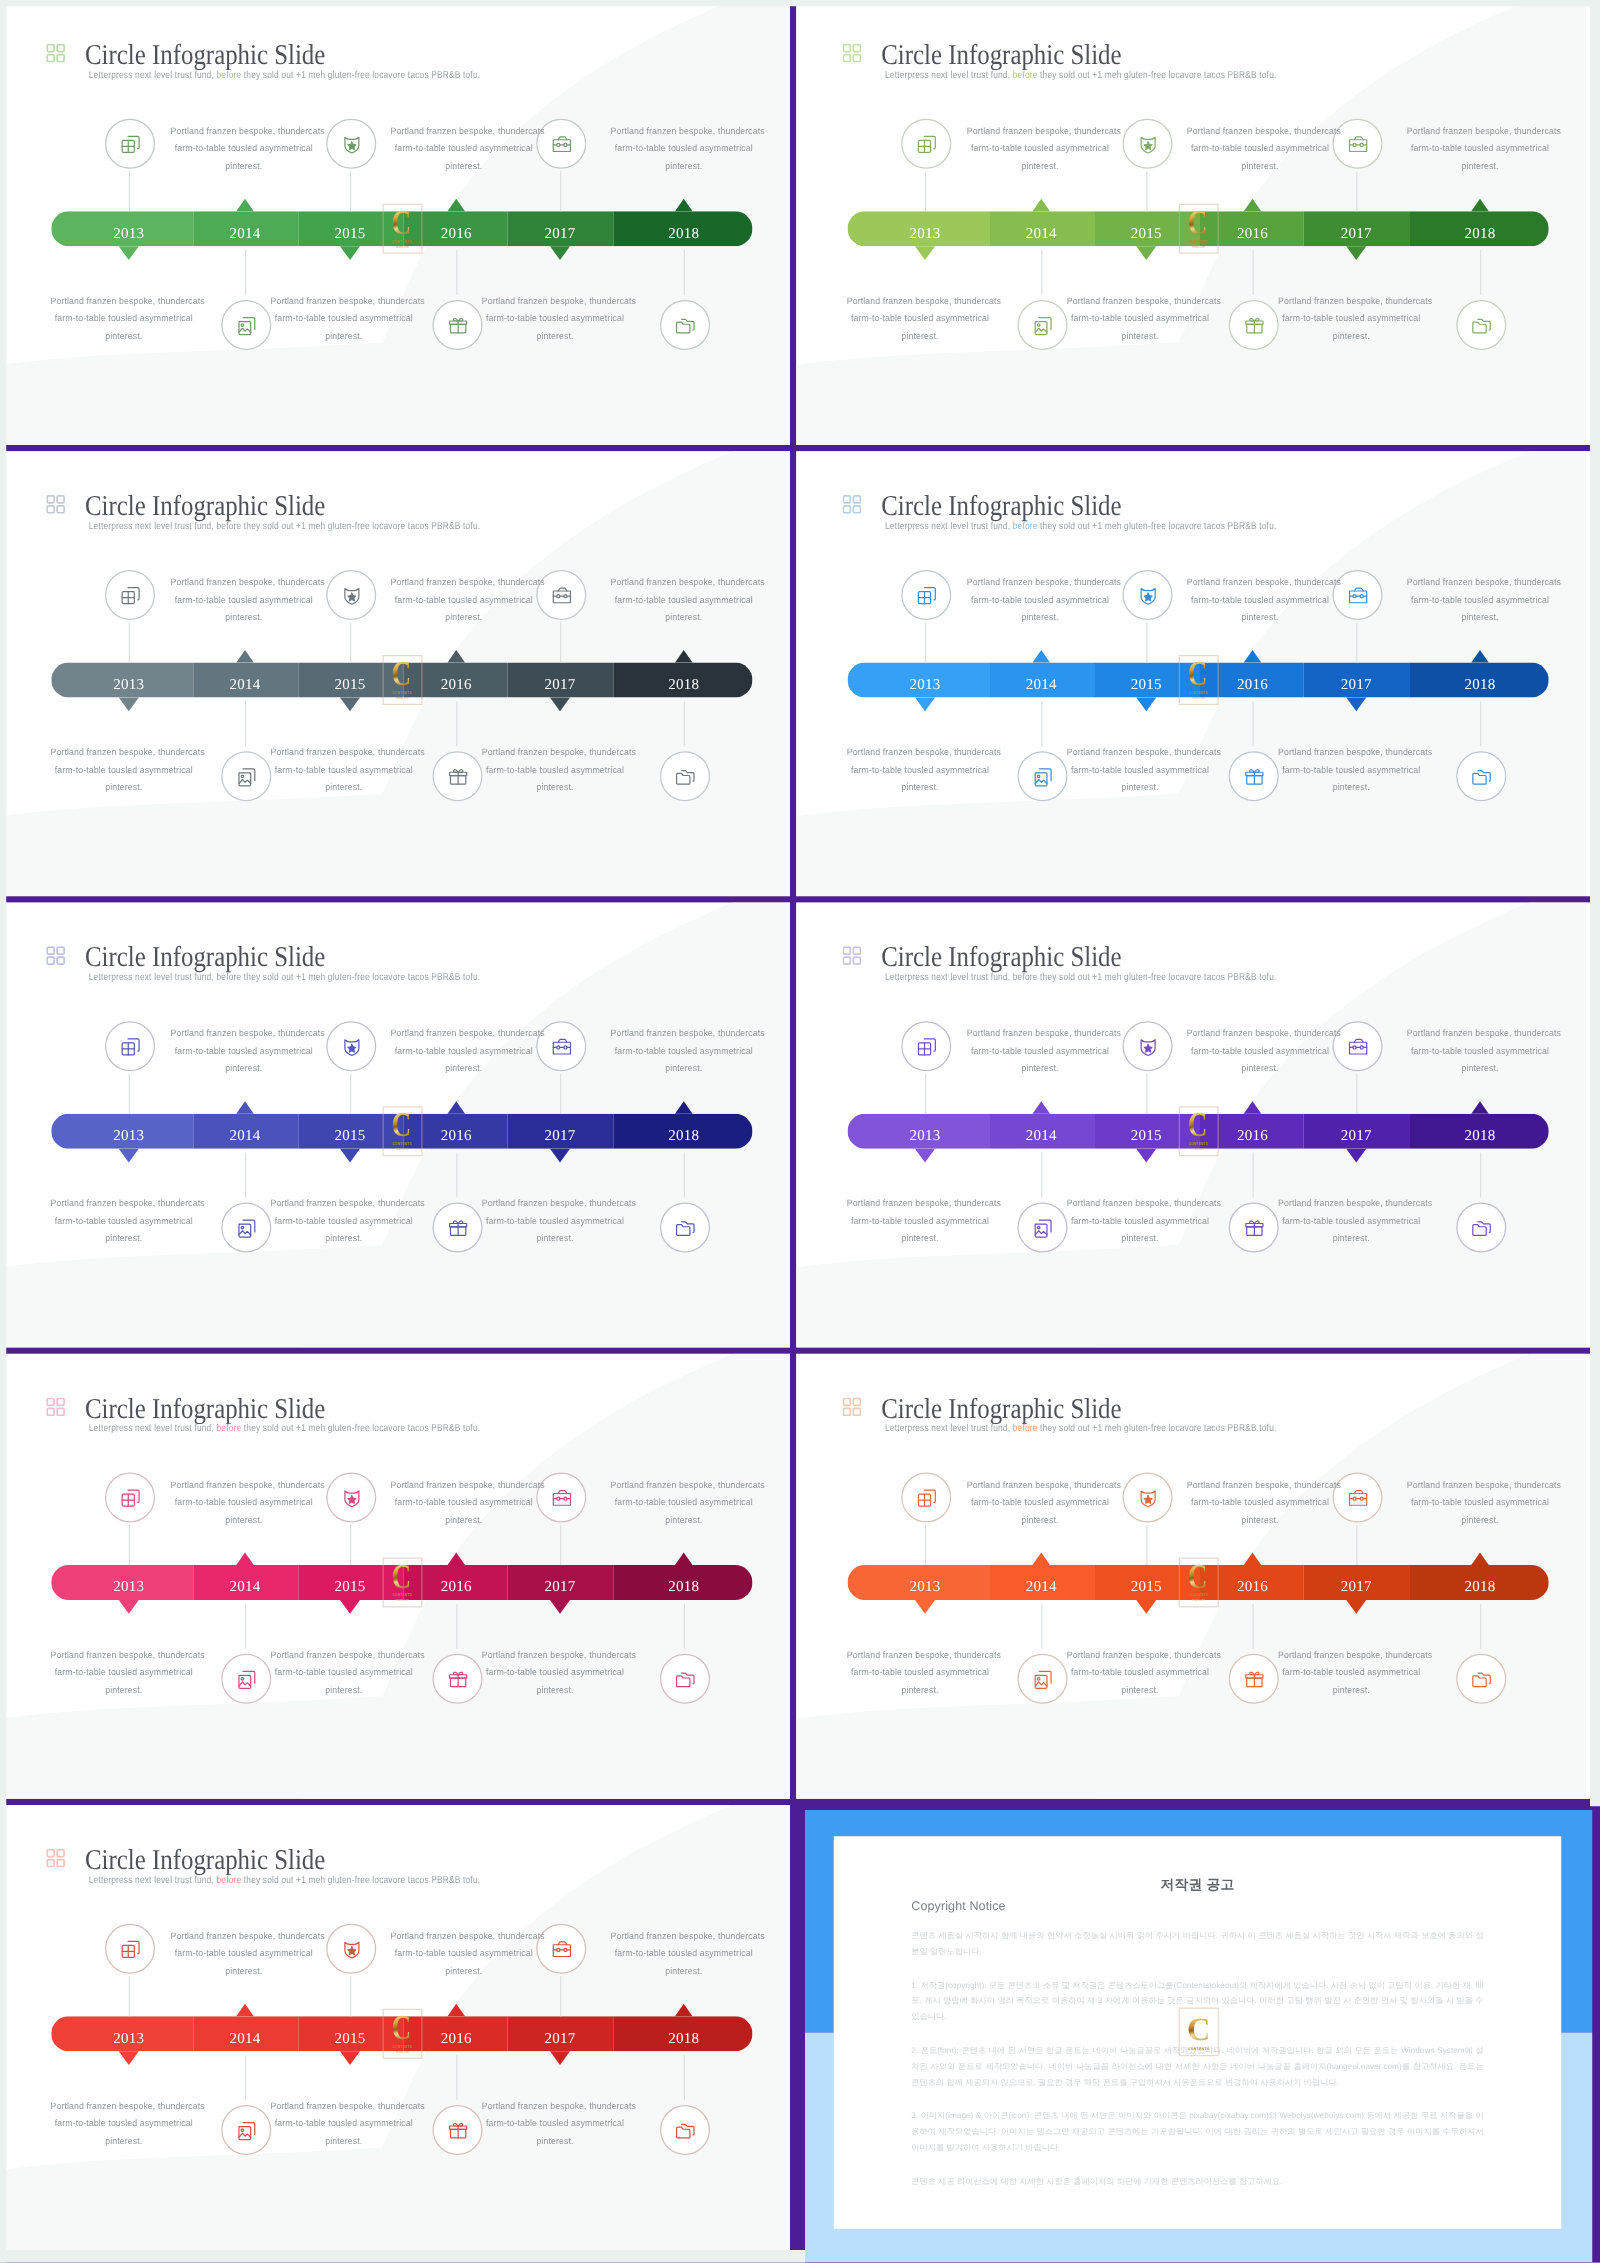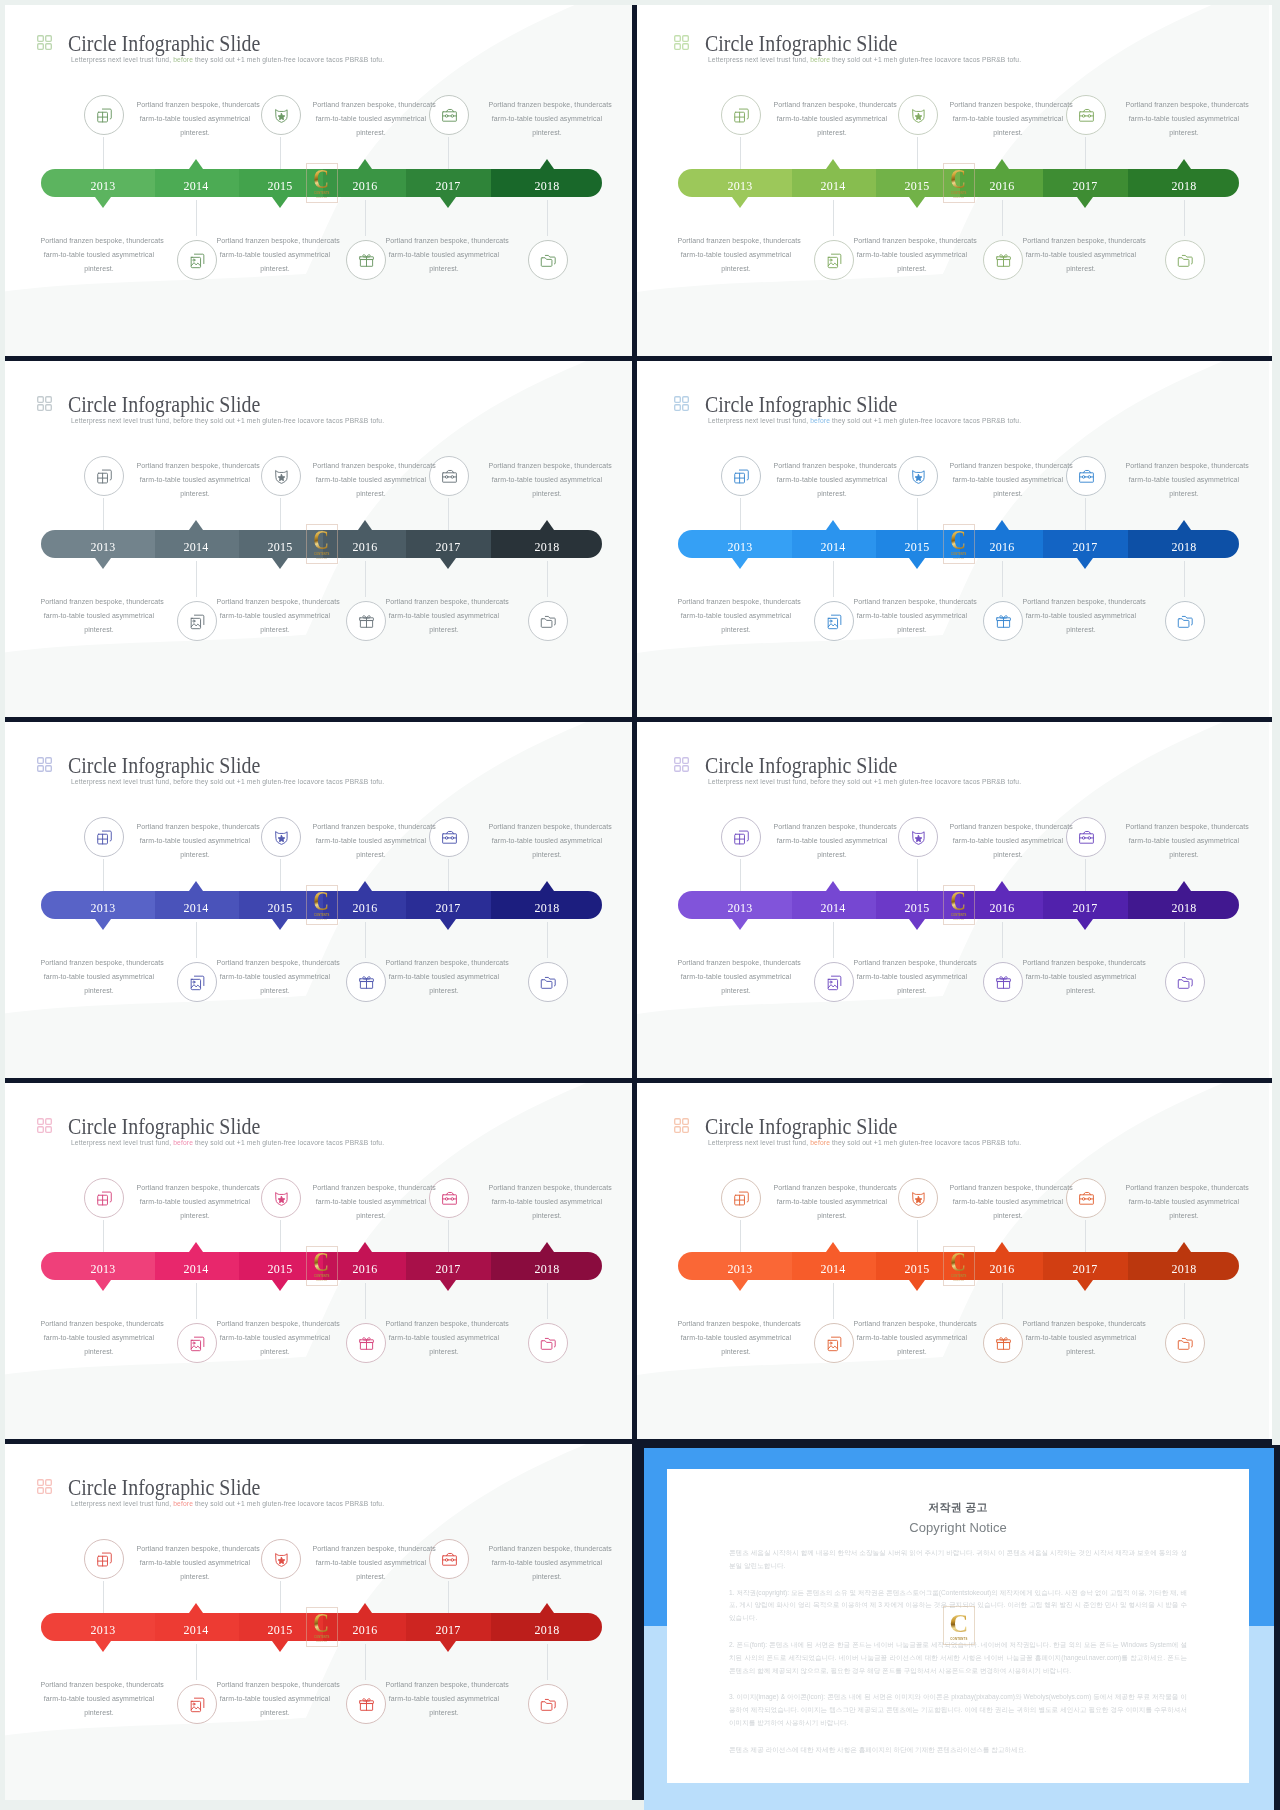--- a/index.html
+++ b/index.html
@@ -1,19 +1,19 @@
 <!DOCTYPE html>
 <html><head>
 <meta charset="utf-8">
 <title>Circle Infographic Slide</title>
 <style>
   html,body{margin:0;padding:0;}
   body{width:1280px;height:1810px;overflow:hidden;background:#ffffff;
        font-family:"Liberation Sans",sans-serif;-webkit-font-smoothing:antialiased;}
-  .page{position:relative;width:1280px;height:1810px;background:#0f172a;}
+  .page{position:relative;width:1280px;height:1810px;background:#4c1d95;}
   .frame{position:absolute;left:0;top:0;width:1280px;height:1810px;pointer-events:none;}
   .frame i{position:absolute;background:#ebf1ef;display:block;}
 
   
   .slide{position:absolute;width:628px;height:356px;background:#ffffff;overflow:hidden;}
   .bgwash{position:absolute;inset:0;background:#ffffff;}
   .arc{position:absolute;background:#f7f9f8;}
   
   .arcA{left:0;top:0;width:632px;height:356px;
      clip-path:path('M632,-20 L632,356 L240,356 C330,300 300,196 430,90 C500,32 570,8 632,-20 Z');}
@@ -62,21 +62,21 @@
      -webkit-background-clip:text;background-clip:text;color:transparent;}
   .wm .lbl{font-size:3.4px;letter-spacing:.1px;color:#ad8a38;margin-top:1px;font-weight:bold;transform:scaleX(.8);}
   .wm .lbl2{font-size:2.4px;letter-spacing:.1px;color:#cbad72;margin-top:.5px;transform:scaleX(.8);}
 
   
   .cslide{position:absolute;overflow:hidden;}
   .band-top{position:absolute;left:0;top:0;right:0;height:178px;background:#3f9cf2;}
   .band-bot{position:absolute;left:0;top:178px;right:0;bottom:0;background:#badefb;}
   .cpaper{position:absolute;left:23px;top:21px;width:582px;height:314px;background:#fff;}
   .ctitle{font-size:11px;font-weight:bold;color:#60656a;text-align:center;letter-spacing:.2px;}
-  .csub{font-size:13px;color:#7b8185;text-align:center;margin-top:5px;letter-spacing:.1px;}
+  .csub{font-size:10px;color:#7b8185;text-align:left;margin-top:5px;letter-spacing:.1px;}
   .cbody{font-size:6.6px;line-height:12.8px;color:#cfd3d6;letter-spacing:0;text-align:justify;}
   .cwm{position:absolute;width:29px;height:38px;border:1px solid rgba(205,172,136,.45);
       display:flex;flex-direction:column;align-items:center;justify-content:center;box-sizing:border-box;}
 </style>
 </head>
 <body>
 
 <div class="page">
     <div class="slide" style="left: 0px; top: 0px; width: 632px;">
       <div class="bgwash"></div>

